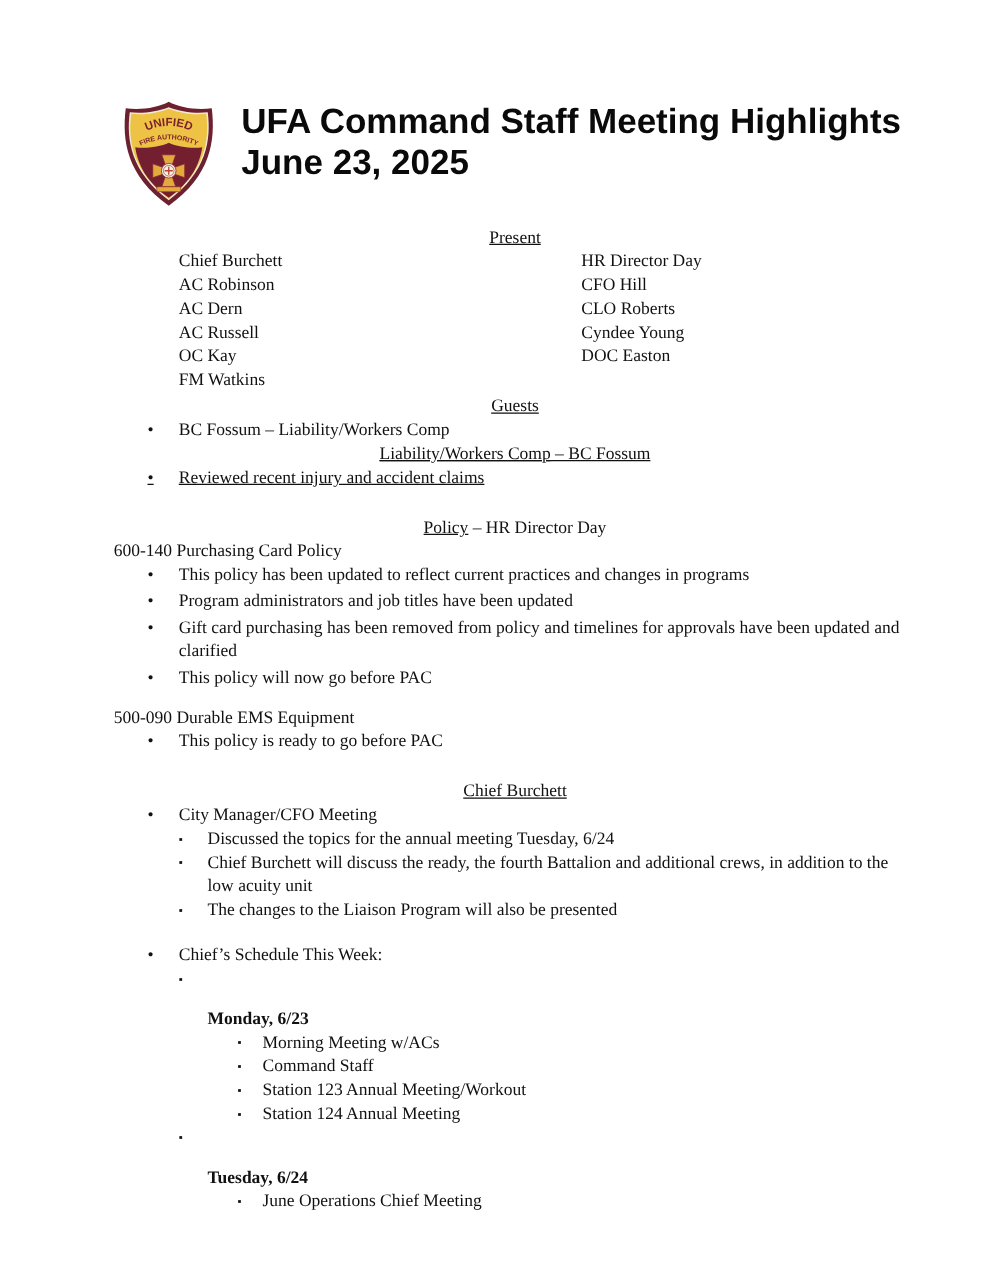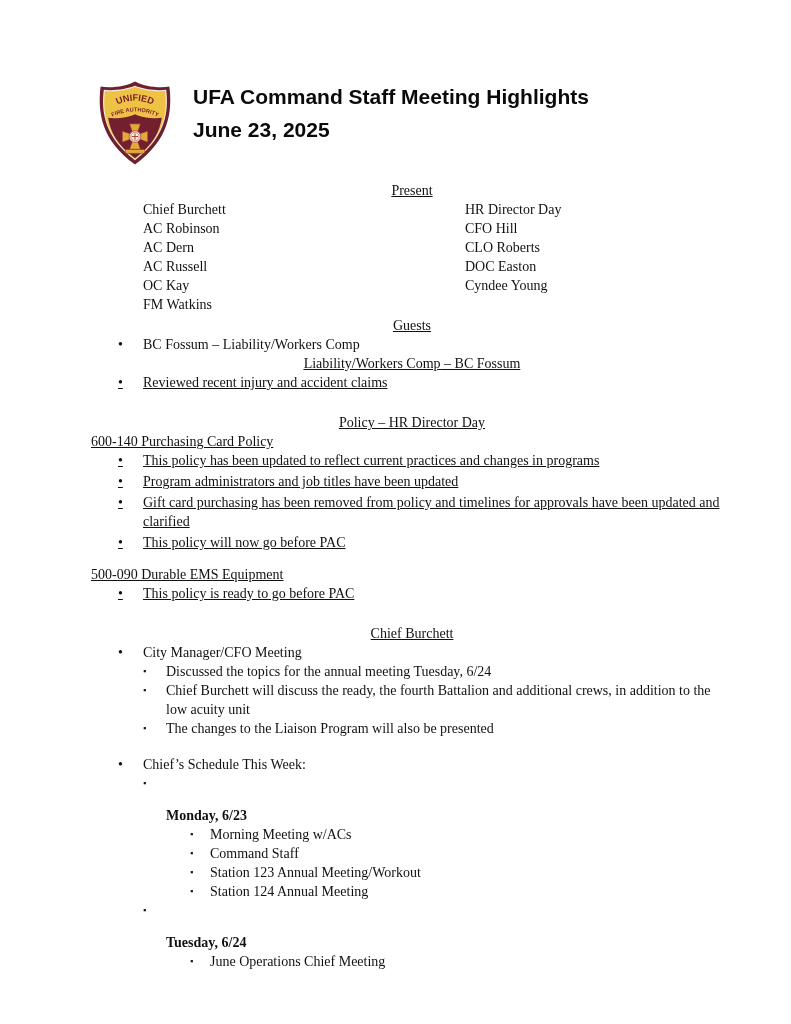--- a/index.html
+++ b/index.html
@@ -15,37 +15,37 @@
     box-sizing:border-box;
     padding:79px 58px 0 91px;
   }
   
   .doc-header{display:flex;align-items:flex-start;}
   .logo-wrap{width:80px;height:88px;margin-left:4px;flex:0 0 auto;}
   .title-block{
     margin-left:18px;
     font-family:"Liberation Sans", sans-serif;
     font-weight:bold;
-    font-size:21px;
+    font-size:28px;
     line-height:33px;
     color:#0a0a0a;
     padding-top:1px;
   }
   
   .heading{text-decoration:underline;}
   .heading-line{margin-top:0;text-align:center;}
   .sec-present{margin-top:14px;}
   .present-cols{
     display:grid;
     grid-template-columns:322px 1fr;
     padding-left:52px;
   }
   .sec-guests{margin-top:2px;}
   .sec-liability{text-decoration:underline;}
-  .sec-policy{margin-top:21px;text-decoration:underline;}
+  .sec-policy{margin-top:21px;}
   .sec-chief{margin-top:21px;}
   .gap17{margin-top:17px;}
   
   .li{display:flex;}
   .mk{flex:0 0 auto;text-align:left;}
   .l1{padding-left:27px;} .l1 .mk{width:25px;}
   .l2{padding-left:52px;} .l2 .mk{width:23px;}
   .l3{padding-left:99px;} .l3 .mk{width:20px;}
   .mk.sq{font-size:9px;}
   .pol-li{margin-bottom:2px;}
@@ -99,22 +99,22 @@
         <div>AC Robinson</div>
         <div>AC Dern</div>
         <div>AC Russell</div>
         <div>OC Kay</div>
         <div>FM Watkins</div>
       </div>
       <div>
         <div>HR Director Day</div>
         <div>CFO Hill</div>
         <div>CLO Roberts</div>
+        <div>Cyndee Young</div>
         <div>DOC Easton</div>
-        <div>Cyndee Young</div>
       </div>
     </div>
   </div>
 
   <div class="sec-guests">
     <div class="heading-line"><span class="heading">Guests</span></div>
     <div class="li l1">
       <span class="mk">•</span>
       <span class="txt">BC Fossum – Liability/Workers Comp</span>
     </div>

